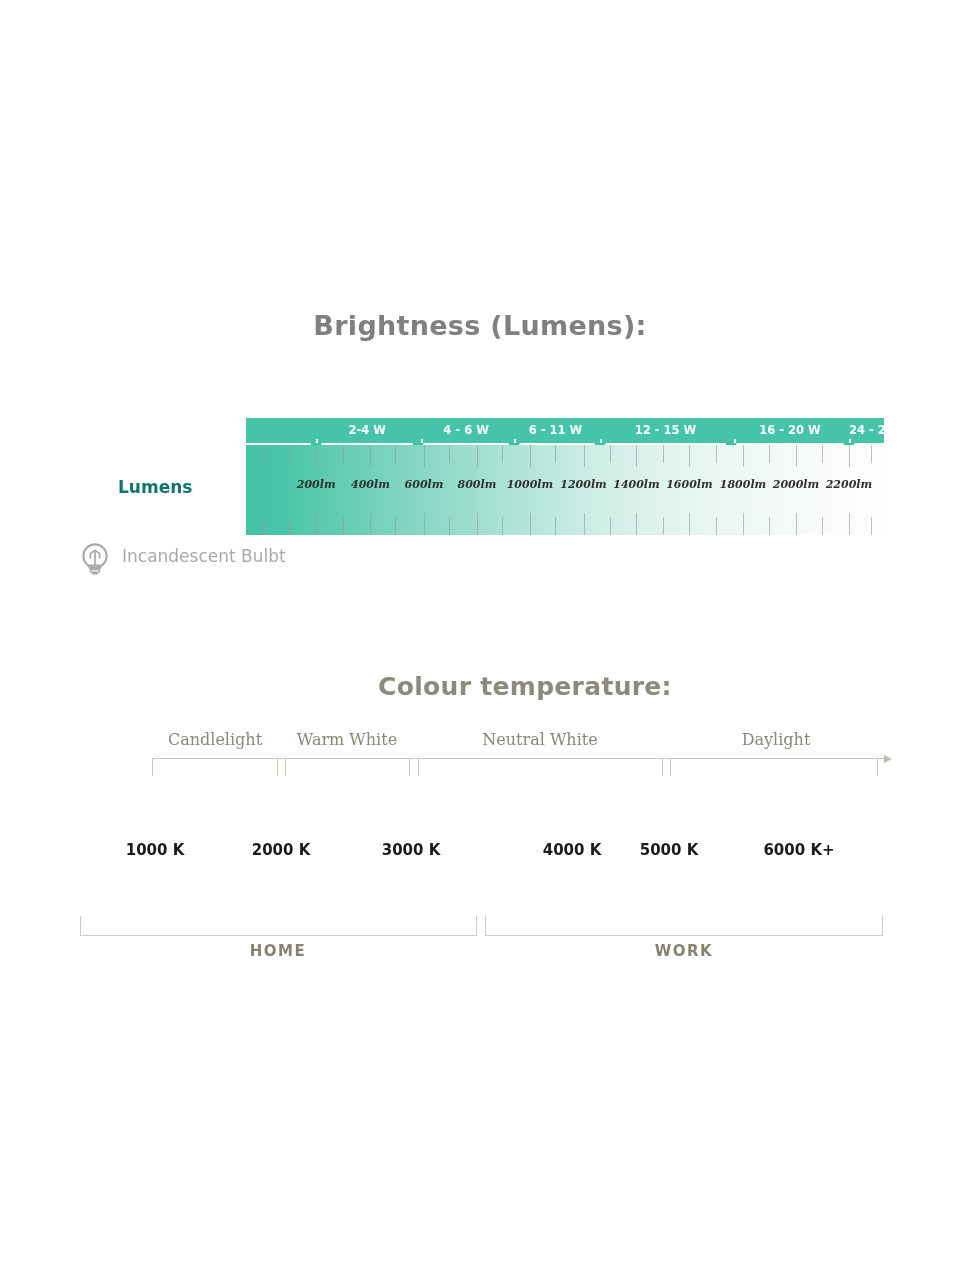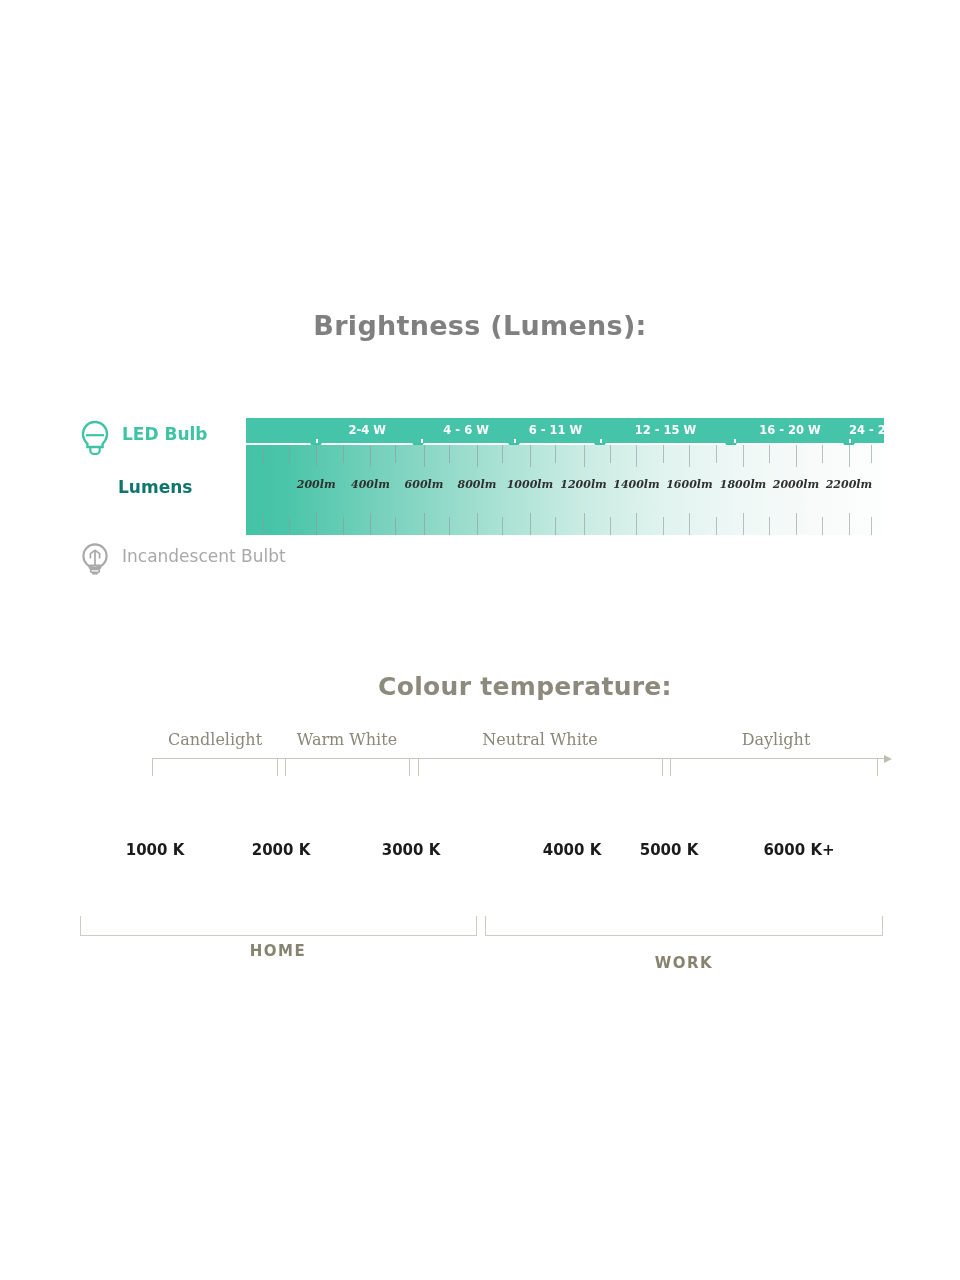--- a/index.html
+++ b/index.html
@@ -300,30 +300,20 @@
     white-space: nowrap;
   }
 </style>
 </head>
 <body>
 
 <div class="section-title" id="brightness-title">Brightness (Lumens):</div>
 
 <div id="brightness-block">
 
-  <div class="legend-row" id="legend-led">
-    <span class="legend-icon">
-      <svg width="34" height="40" viewBox="0 0 34 40">
-        <path d="M17 4 C10 4 5 9.5 5 16.3 C5 20.5 7.3 23.6 9.4 25.8 L9.4 29 L24.6 29 L24.6 25.8 C26.7 23.6 29 20.5 29 16.3 C29 9.5 24 4 17 4 Z" fill="none" stroke="#3ec4a4" stroke-width="2.4"></path>
-        <line x1="8" y1="17.2" x2="26" y2="17.2" stroke="#3ec4a4" stroke-width="2.2"></line>
-        <path d="M12.3 29.6 L12.3 32.4 C12.3 34.6 14.4 36 17 36 C19.6 36 21.7 34.6 21.7 32.4 L21.7 29.6" fill="none" stroke="#3ec4a4" stroke-width="2.2"></path>
-      </svg>
-    </span>
-    <span class="legend-text">LED Bulb</span>
-  </div>
 
   <div class="legend-row" id="legend-lumens">
     <span class="legend-text">Lumens</span>
   </div>
 
   <div class="legend-row" id="legend-incand">
     <span class="legend-icon">
       <svg width="34" height="40" viewBox="0 0 34 40">
         <circle cx="17" cy="16" r="11.6" fill="none" stroke="#a9a9a9" stroke-width="2.1"></circle>
         <path d="M12.4 18.6 L12.4 13.6 L17 10.4 L21.6 13.6 L21.6 18.6" fill="none" stroke="#a9a9a9" stroke-width="1.7"></path>
@@ -459,15 +449,15 @@
         <div class="k-label" style="left: 717px;">6000 K+</div>
       </div>
   </div>
 
   <div id="hw-brackets">
       <div class="hw-bracket" style="left: 80px; width: 397px;"></div>
       <div class="hw-bracket" style="left: 485px; width: 398px;"></div>
     </div>
   <div id="hw-labels">
       <div class="hw-label" style="left: 278px;">HOME</div>
-      <div class="hw-label" style="left: 684px; margin-top: 12px;">WORK</div>
+      <div class="hw-label" style="left: 684px;">WORK</div>
     </div>
 </div>
 
 </body></html>

